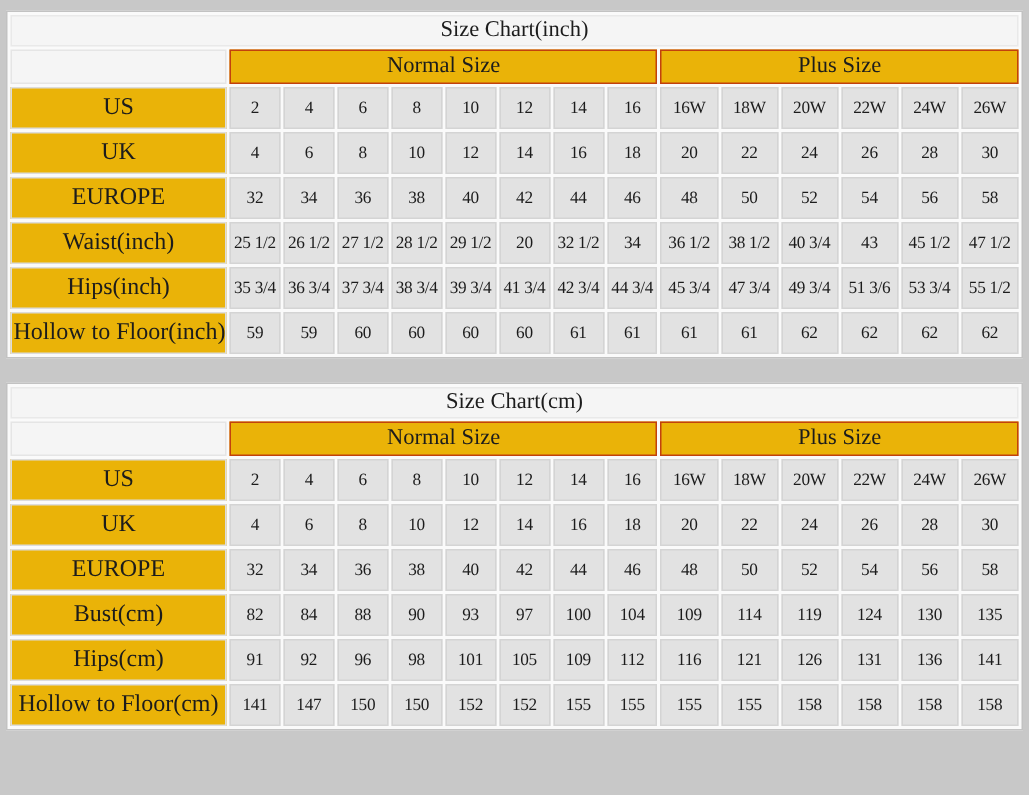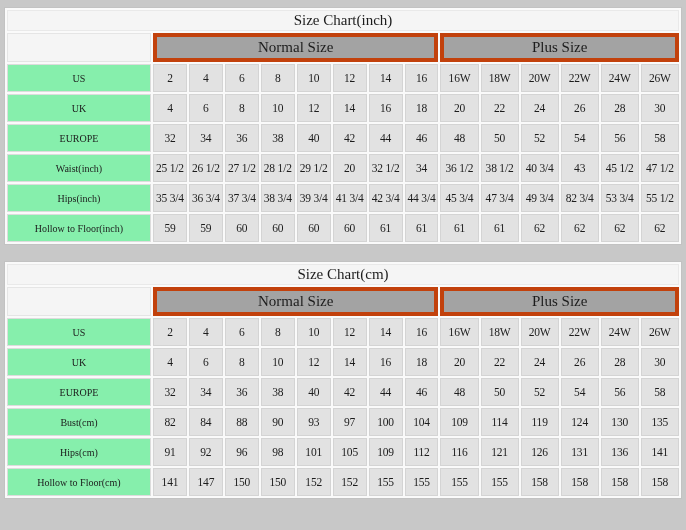--- a/index.html
+++ b/index.html
@@ -39,33 +39,33 @@
     overflow: hidden;
     white-space: nowrap;
   }
   tr.t-title td {
     background: #f5f5f5;
     font-size: 15px;
     height: 17px;
     border: 1px solid #e9e9e9;
   }
   tr.t-group td {
-    background: #a3a3a3;
+    background: #eab308;
     font-size: 15px;
     height: 19px;
-    border: 4px solid #c2410c;
+    border: 1px solid #c2410c;
   }
   tr.t-group td.corner {
     background: #f5f5f5;
     border: 1px solid #e5e5e5;
   }
   tbody td.label {
-    background: #86efac;
+    background: #eab308;
     border: 1px solid #dcdcdc;
-    font-size: 10px;
+    font-size: 16px;
     height: 24px;
   }
   tbody td.val {
     background: #e2e2e2;
     border: 1px solid #d4d4d4;
     font-size: 11.5px;
     height: 24px;
     letter-spacing: -0.2px;
   }
   col.c-label { width: 140px; }
@@ -181,21 +181,21 @@
             <td class="val">36 3/4</td>
             <td class="val">37 3/4</td>
             <td class="val">38 3/4</td>
             <td class="val">39 3/4</td>
             <td class="val">41 3/4</td>
             <td class="val">42 3/4</td>
             <td class="val">44 3/4</td>
             <td class="val">45 3/4</td>
             <td class="val">47 3/4</td>
             <td class="val">49 3/4</td>
-            <td class="val">82 3/4</td>
+            <td class="val">51 3/6</td>
             <td class="val">53 3/4</td>
             <td class="val">55 1/2</td>
           </tr>
           <tr>
             <td class="label">Hollow to Floor(inch)</td>
             <td class="val">59</td>
             <td class="val">59</td>
             <td class="val">60</td>
             <td class="val">60</td>
             <td class="val">60</td>

